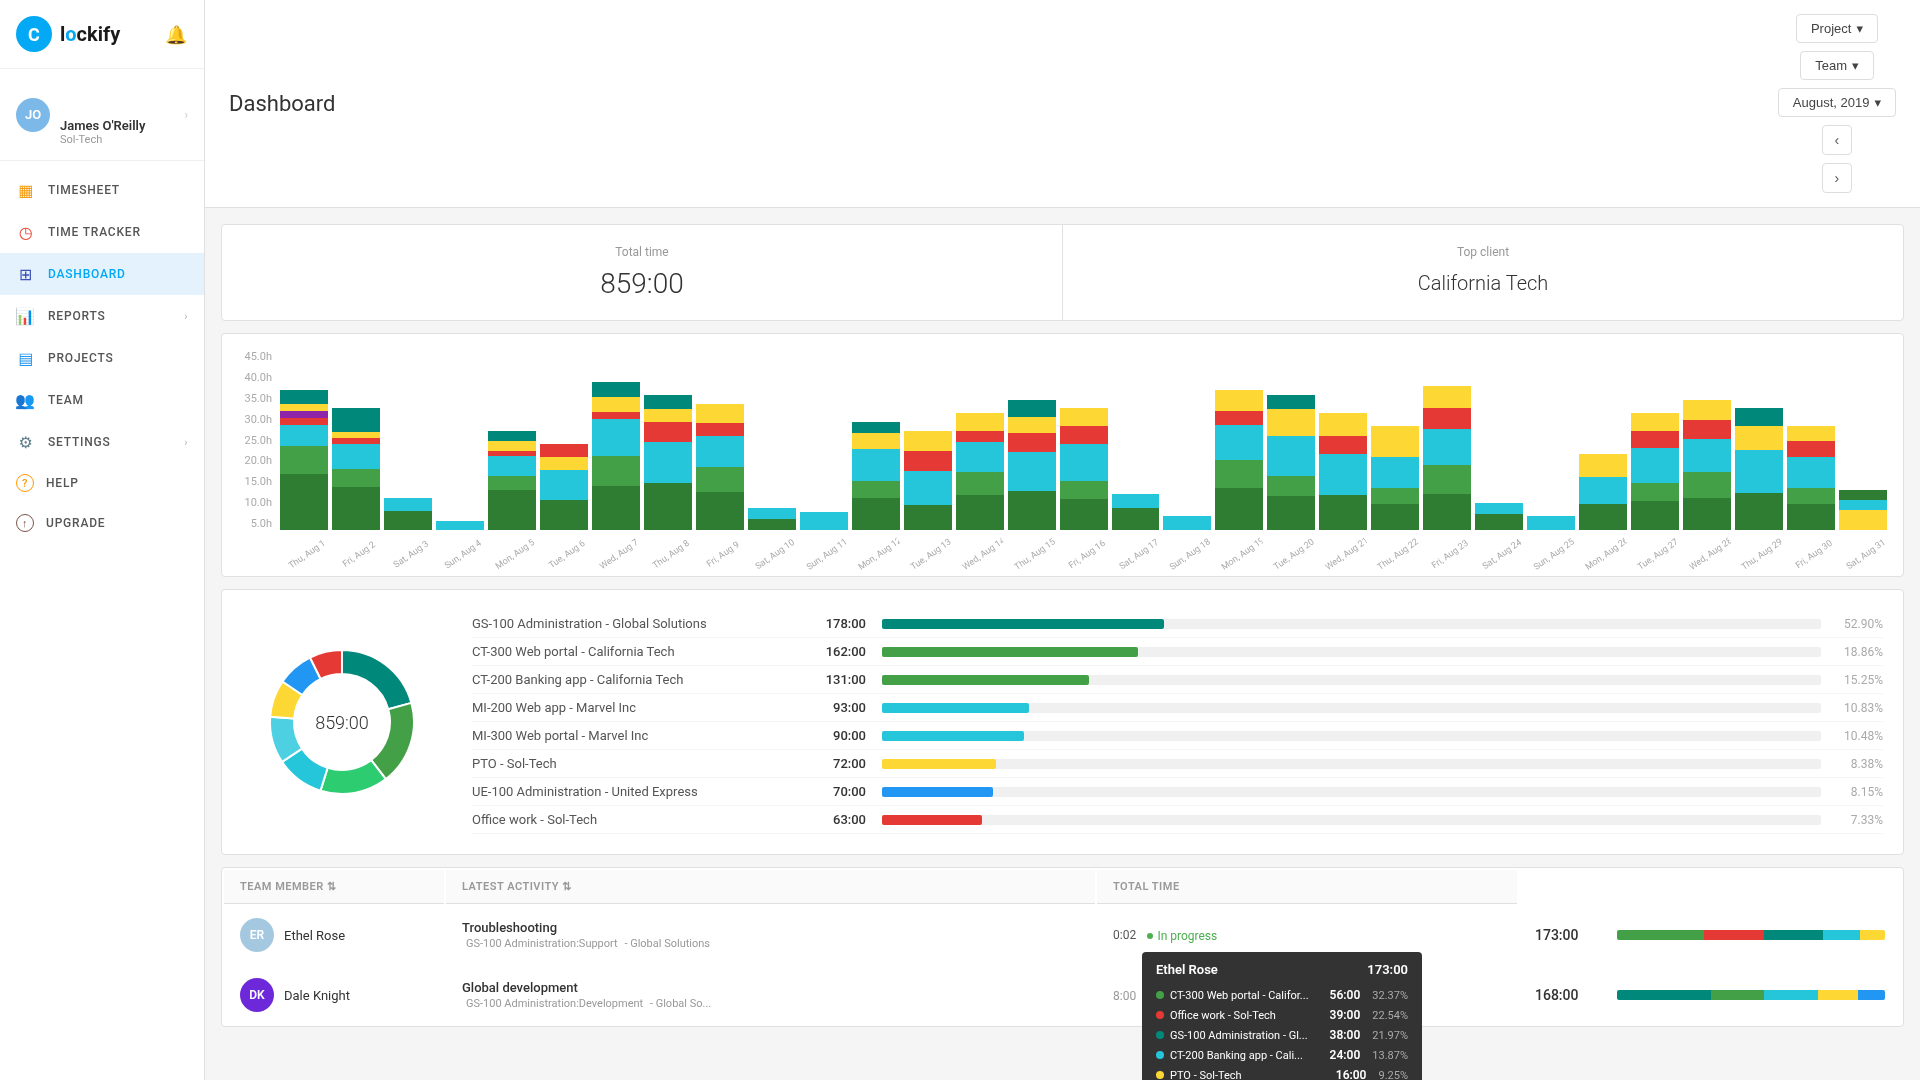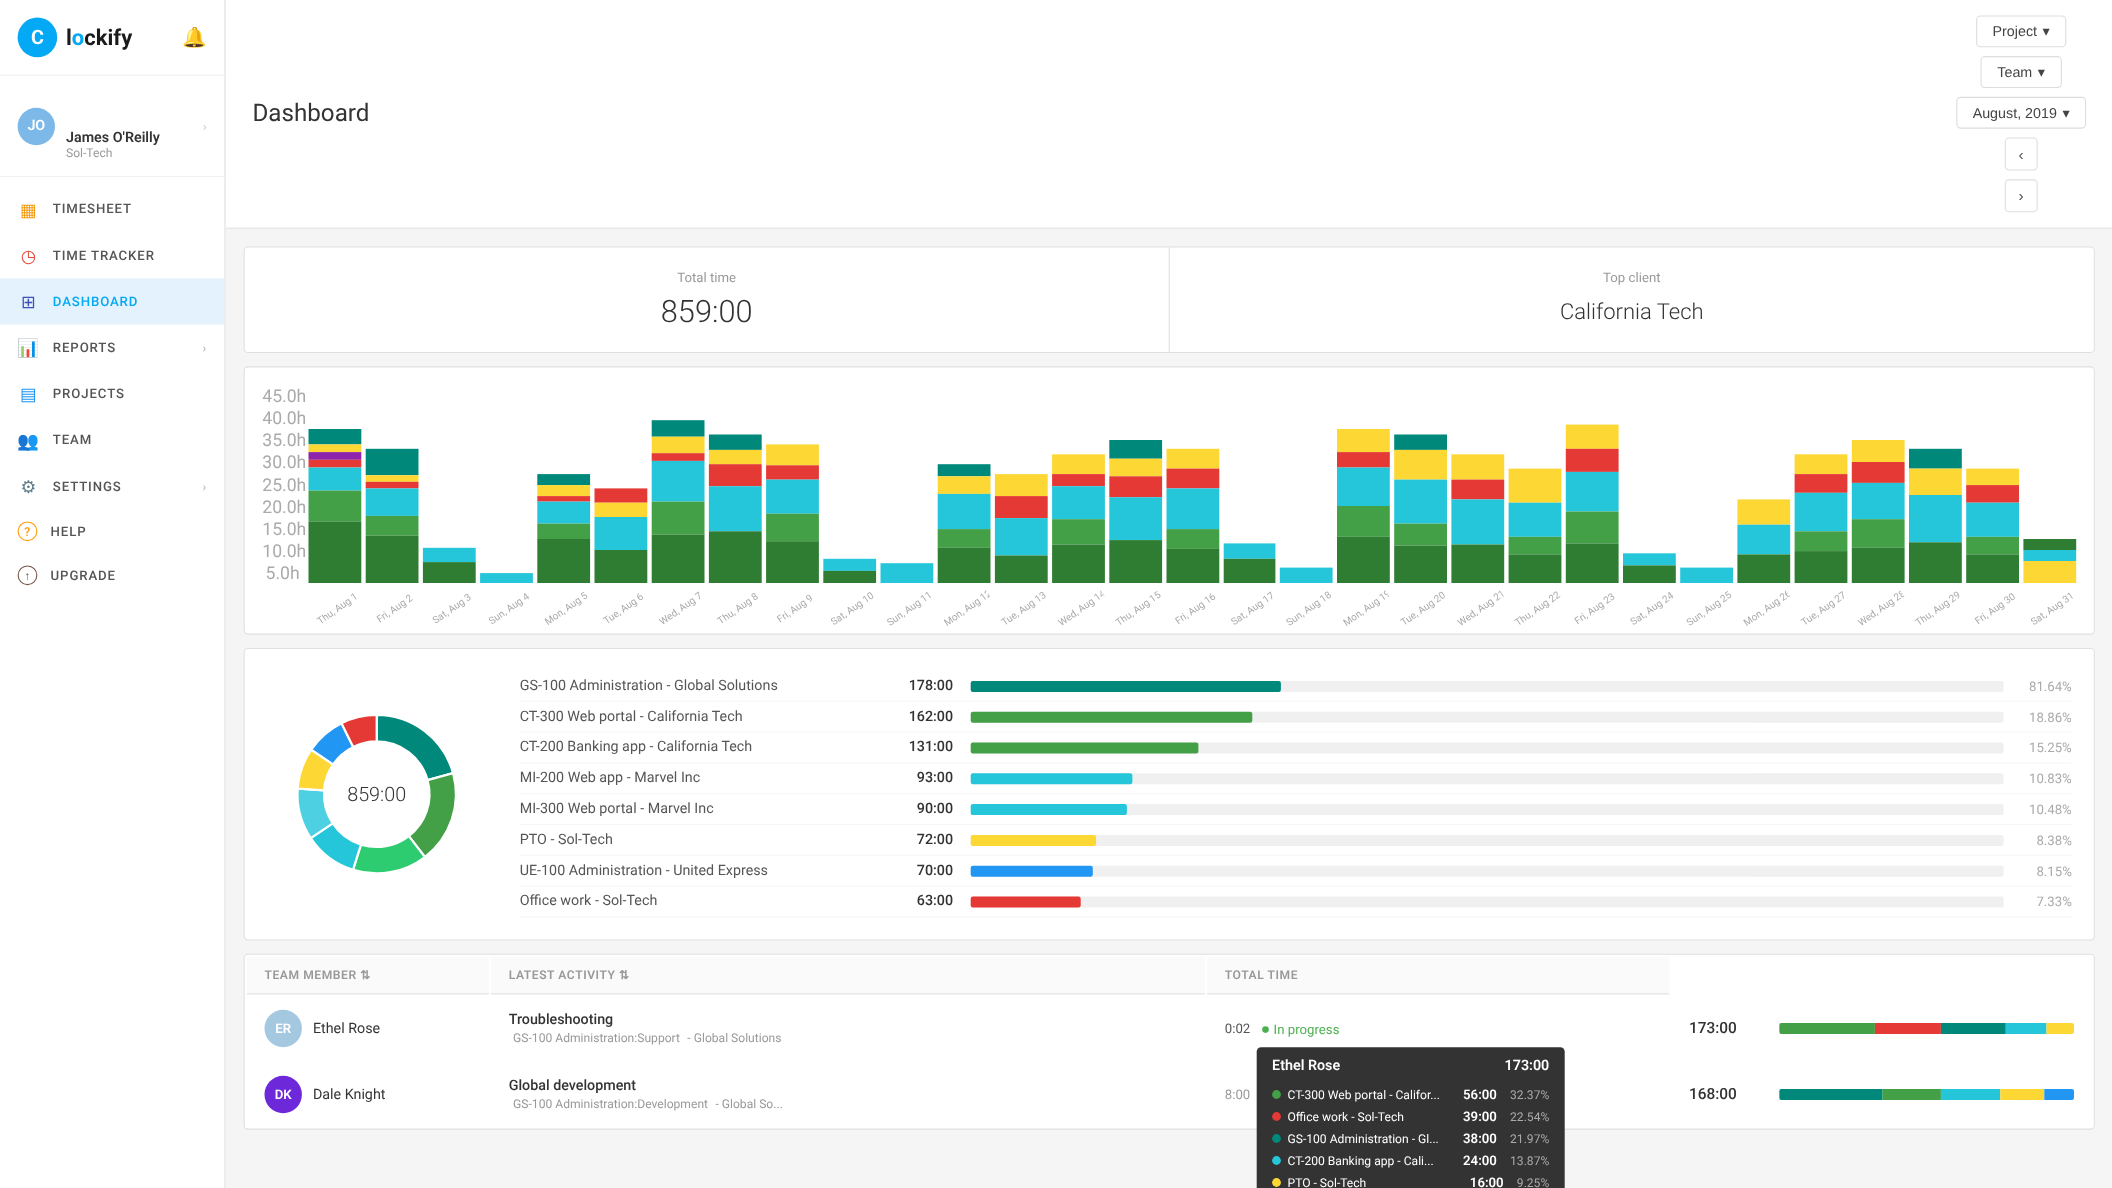--- a/index.html
+++ b/index.html
@@ -124,21 +124,21 @@
       border-radius: 4px;
       border: 1px solid #e0e0e0;
       padding: 16px;
     }
     .bar-chart-area { position: relative; height: 210px; }
     .chart-yaxis {
       position: absolute; left: 0; top: 0; bottom: 30px;
       display: flex; flex-direction: column-reverse; justify-content: space-between;
       width: 38px;
     }
-    .y-label { font-size: 16px; color: #aaa; text-align: right; padding-right: 4px; }
+    .y-label { font-size: 11px; color: #aaa; text-align: right; padding-right: 4px; }
     .chart-bars-wrapper {
       position: absolute; left: 42px; right: 0; top: 0; bottom: 30px;
       display: flex; align-items: flex-end; gap: 4px;
     }
     .bar-group { display: flex; flex-direction: column-reverse; flex: 1; cursor: pointer; }
     .bar-segment { width: 100%; }
     .chart-xaxis {
       position: absolute; left: 42px; right: 0; bottom: 0; height: 28px;
       display: flex; align-items: flex-end; gap: 4px;
     }
@@ -566,21 +566,21 @@
         </svg>
       <div class="donut-label" data-name="donut-label">859:00</div>
     </div>
     <div class="project-list" data-name="project-list" id="project-list">
         <div class="project-row" data-name="project-row">
     <span class="project-name" data-name="project-name">GS-100 Administration - Global Solutions</span>
     <span class="project-time" data-name="project-time">178:00</span>
     <div class="project-bar-outer" data-name="project-bar-outer">
       <div class="project-bar-inner" data-name="project-bar-inner" style="width:30%;background:#00897b;"></div>
     </div>
-    <span class="project-pct" data-name="project-pct">81.64%</span>
+    <span class="project-pct" data-name="project-pct">52.90%</span>
   </div>
         <div class="project-row" data-name="project-row">
     <span class="project-name" data-name="project-name">CT-300 Web portal - California Tech</span>
     <span class="project-time" data-name="project-time">162:00</span>
     <div class="project-bar-outer" data-name="project-bar-outer">
       <div class="project-bar-inner" data-name="project-bar-inner" style="width:27.306949806949806%;background:#43a047;"></div>
     </div>
     <span class="project-pct" data-name="project-pct">18.86%</span>
   </div>
         <div class="project-row" data-name="project-row">

